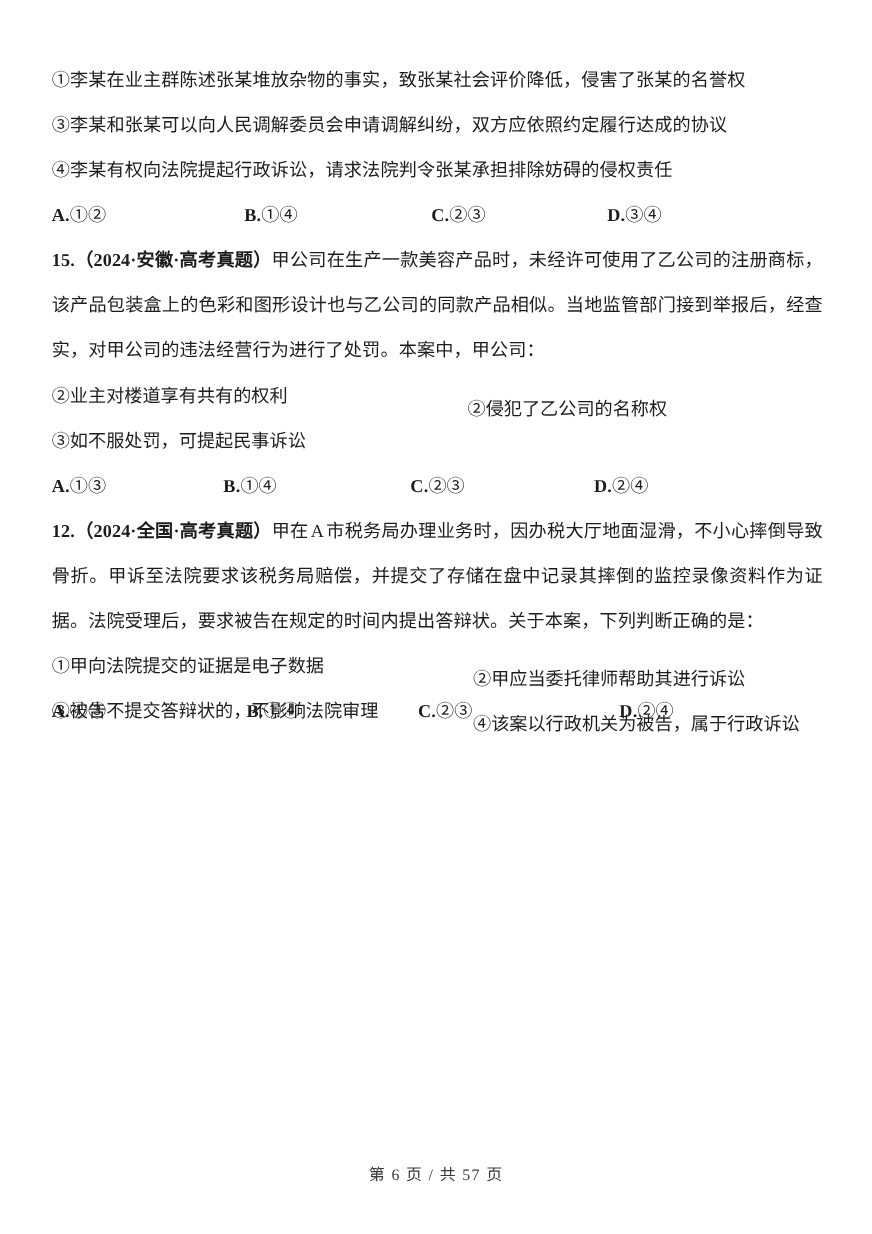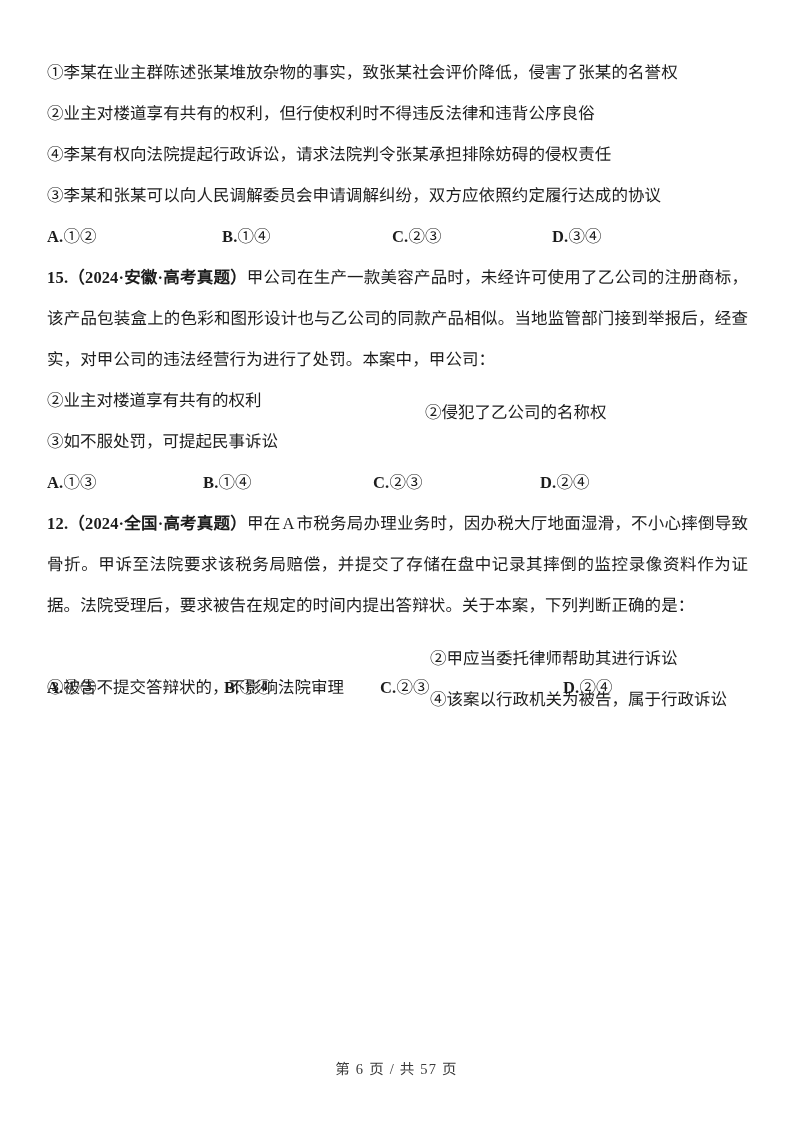--- a/index.html
+++ b/index.html
@@ -110,23 +110,22 @@
 </style>
 </head>
 <body>
 
 <div class="page">
   <div class="content">
 
     <div class="q-block">
 
       <p class="para opt-wrap">①李某在业主群陈述张某堆放杂物的事实，致张某社会评价降低，侵害了张某的名誉权</p>
-      <p class="para opt-wrap">②业主对楼道享有共有的权利，但行使权利时不得违反法律和违背公序良俗</p>
+      <p class="para opt-wrap">③李某和张某可以向人民调解委员会申请调解纠纷，双方应依照约定履行达成的协议</p>
       <p class="para opt-wrap">④李某有权向法院提起行政诉讼，请求法院判令张某承担排除妨碍的侵权责任</p>
-      <p class="para opt-wrap">③李某和张某可以向人民调解委员会申请调解纠纷，双方应依照约定履行达成的协议</p>
 
       <div class="ans-row">
         <span class="ans" style="left:0px;"><span class="letter">A.</span><span>①②</span></span>
         <span class="ans" style="left:175px;"><span class="letter">B.</span><span>①④</span></span>
         <span class="ans" style="left:345px;"><span class="letter">C.</span><span>②③</span></span>
         <span class="ans" style="left:505px;"><span class="letter">D.</span><span>③④</span></span>
       </div>
     </div>
 
     <div class="q-block">
@@ -145,20 +144,21 @@
         <span class="ans" style="left:156px;"><span class="letter">B.</span><span>①④</span></span>
         <span class="ans" style="left:326px;"><span class="letter">C.</span><span>②③</span></span>
         <span class="ans" style="left:493px;"><span class="letter">D.</span><span>②④</span></span>
       </div>
     </div>
 
     <div class="q-block">
       <p class="para q-stem"><span class="qnum">12.</span><span class="meta">（2024·全国·高考真题）</span><span>甲在</span><span class="latin">A</span><span>市税务局办理业务时，因办税大厅地面湿滑，不小心摔倒导致骨折。甲诉至法院要求该税务局赔偿，并提交了存储在盘中记录其摔倒的监控录像资料作为证据。法院受理后，要求被告在规定的时间内提出答辩状。关于本案，下列判断正确的是：</span></p>
 
       <div class="opt-row">
+        <span class="col-a">①甲向法院提交的证据是电子数据</span>
         <span class="col-b" style="left:383px;">②甲应当委托律师帮助其进行诉讼</span>
       </div>
       <div class="opt-row tall">
         <span class="col-a">③被告不提交答辩状的，不影响法院审理</span>
         <span class="col-b" style="left:383px; white-space:normal; width:318px;">④该案以行政机关为被告，属于行政诉讼</span>
       </div>
 
       <div class="ans-row">
         <span class="ans" style="left:0px;"><span class="letter">A.</span><span>①③</span></span>
         <span class="ans" style="left:177px;"><span class="letter">B.</span><span>①④</span></span>

